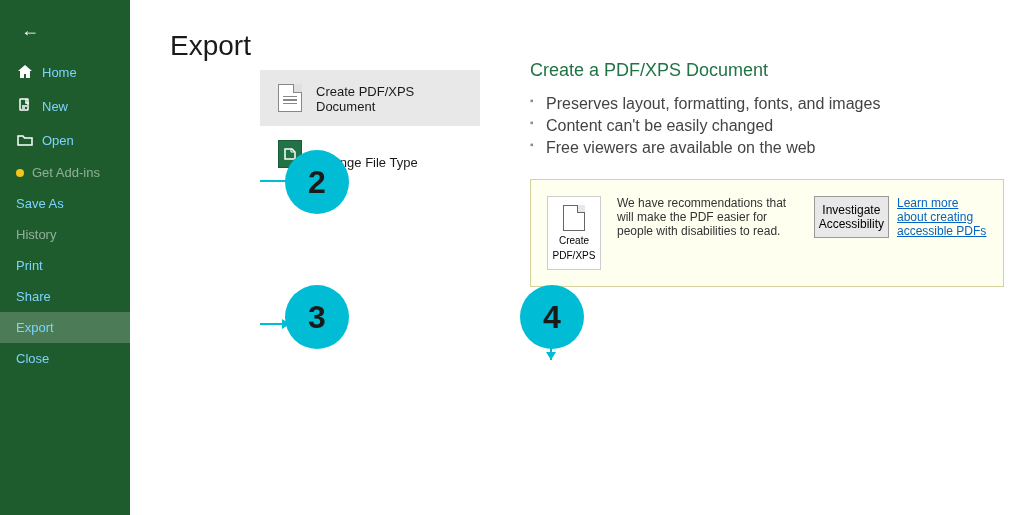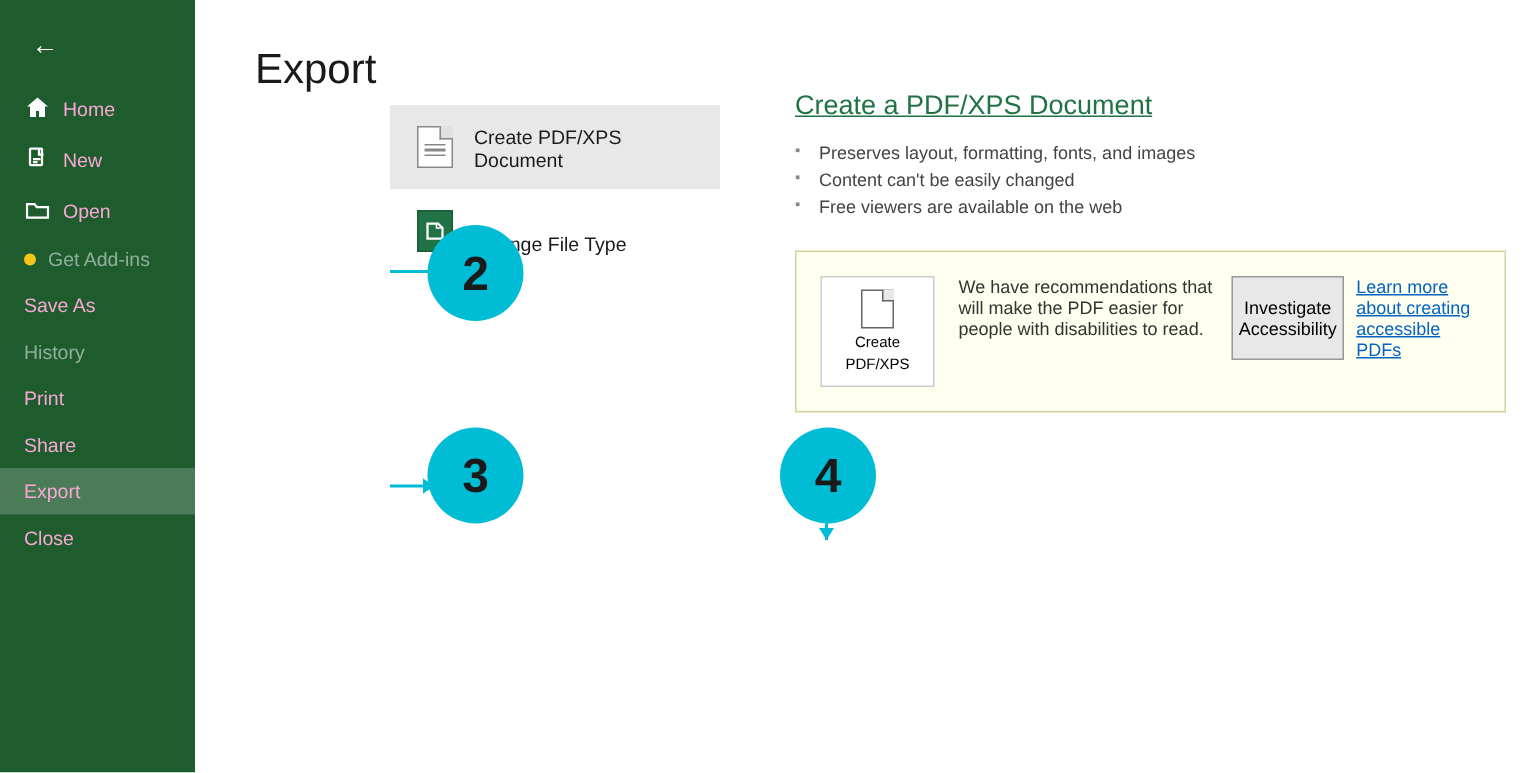--- a/index.html
+++ b/index.html
@@ -18,21 +18,21 @@
       display: flex; align-items: center; justify-content: center;
       width: 40px; height: 40px; margin: 10px 10px 5px 10px;
       color: white; font-size: 18px; cursor: pointer;
     }
     .sidebar-nav {
       display: flex; flex-direction: column; flex: 1;
     }
     .sidebar-item {
       display: flex; align-items: center;
       padding: 8px 16px;
-      color: #f9a8d4;
+      color: #7dd3fc;
       font-size: 13px;
       cursor: pointer;
       position: relative;
     }
     .sidebar-item.active { background: rgba(255,255,255,0.2); }
     .sidebar-item.disabled { color: rgba(255,255,255,0.5); cursor: default; }
     .sidebar-item .dot {
       width: 8px; height: 8px;
       background: #f5c518;
       border-radius: 50%;
@@ -129,28 +129,27 @@
       position: absolute;
       left: 400px;
       top: 60px;
       right: 20px;
     }
     .panel-title {
       font-size: 18px;
       color: #217346;
       font-weight: 400;
       margin-bottom: 12px;
-      text-decoration: underline;
     }
     .bullet-list {
       list-style: none;
       margin-bottom: 20px;
     }
     .bullet-list li {
-      font-size: 12px;
+      font-size: 16px;
       color: #444;
       padding: 2px 0 2px 16px;
       position: relative;
     }
     .bullet-list li::before {
       content: '▪';
       position: absolute; left: 0;
       color: #888; font-size: 10px;
     }
 
@@ -164,21 +163,21 @@
       gap: 16px;
     }
     .create-pdf-btn {
       display: flex; flex-direction: column; align-items: center;
       border: 1px solid #ccc;
       background: #fff;
       padding: 8px 10px;
       cursor: pointer;
       font-size: 10px;
       text-align: center;
-      width: 76px;
+      width: 54px;
       flex-shrink: 0;
       gap: 4px;
     }
     .mini-pdf-icon {
       width: 22px; height: 26px;
       border: 1.5px solid #666;
       background: #fff;
       position: relative;
       flex-shrink: 0;
     }

